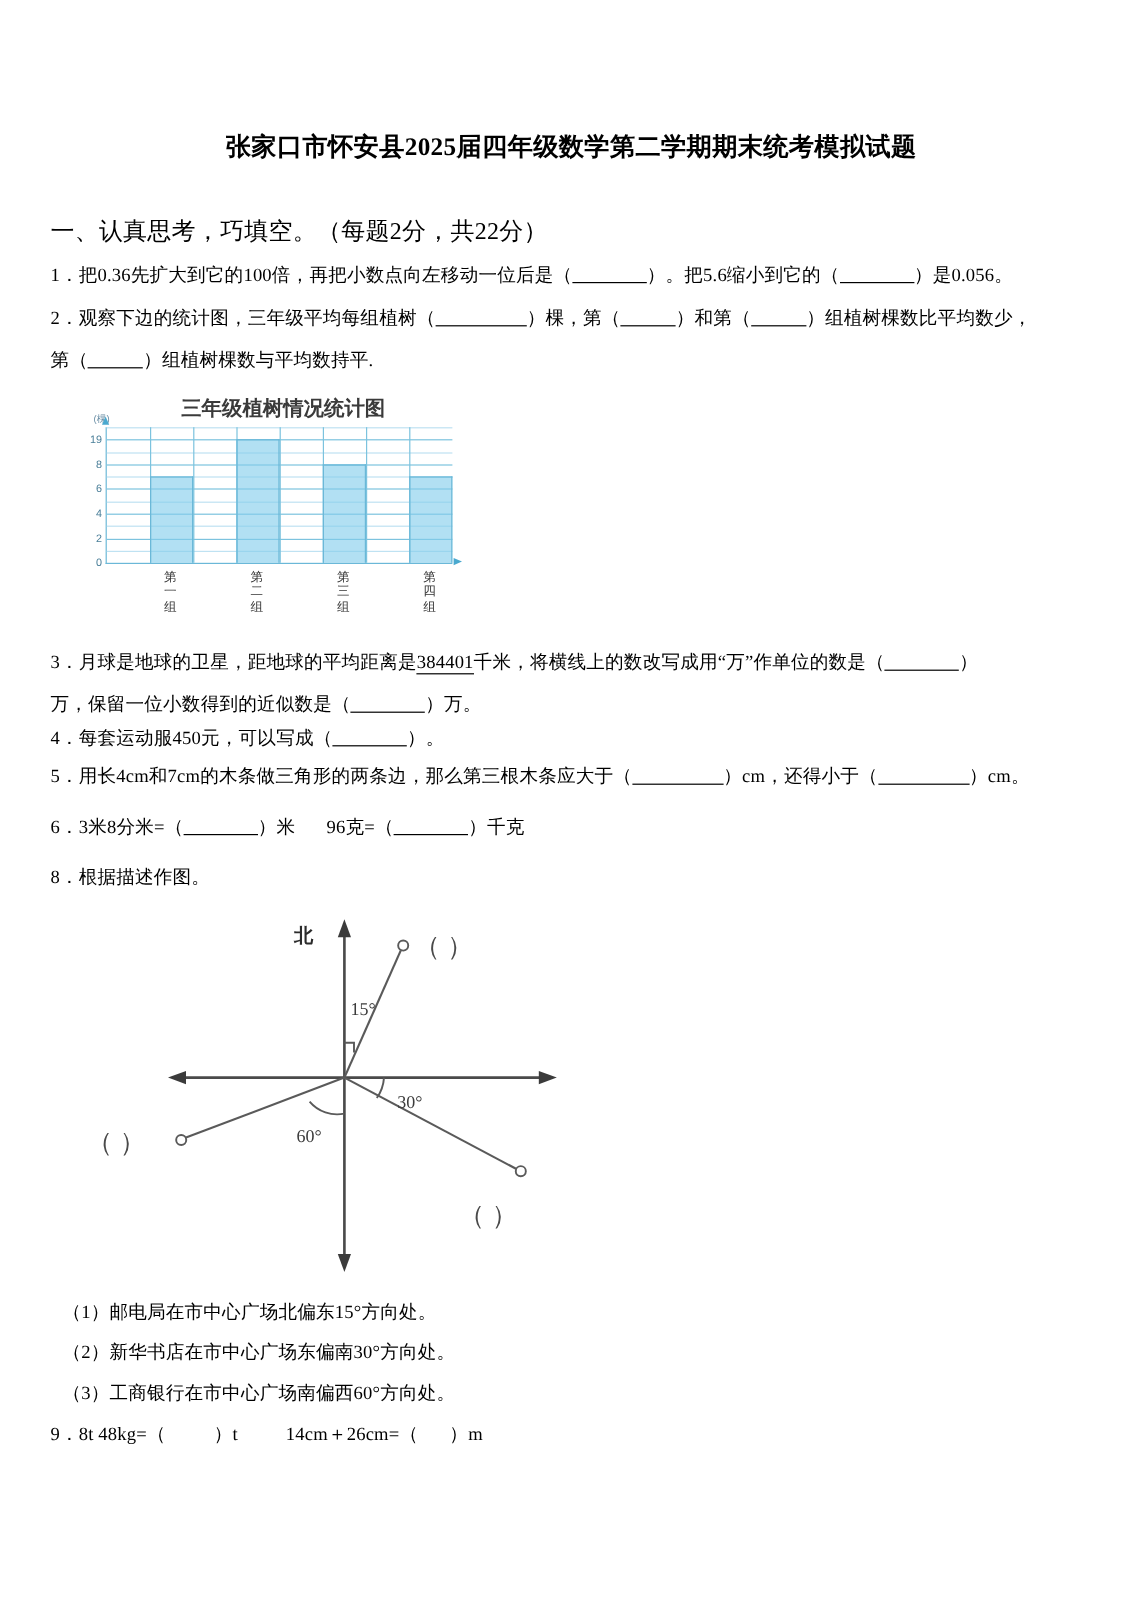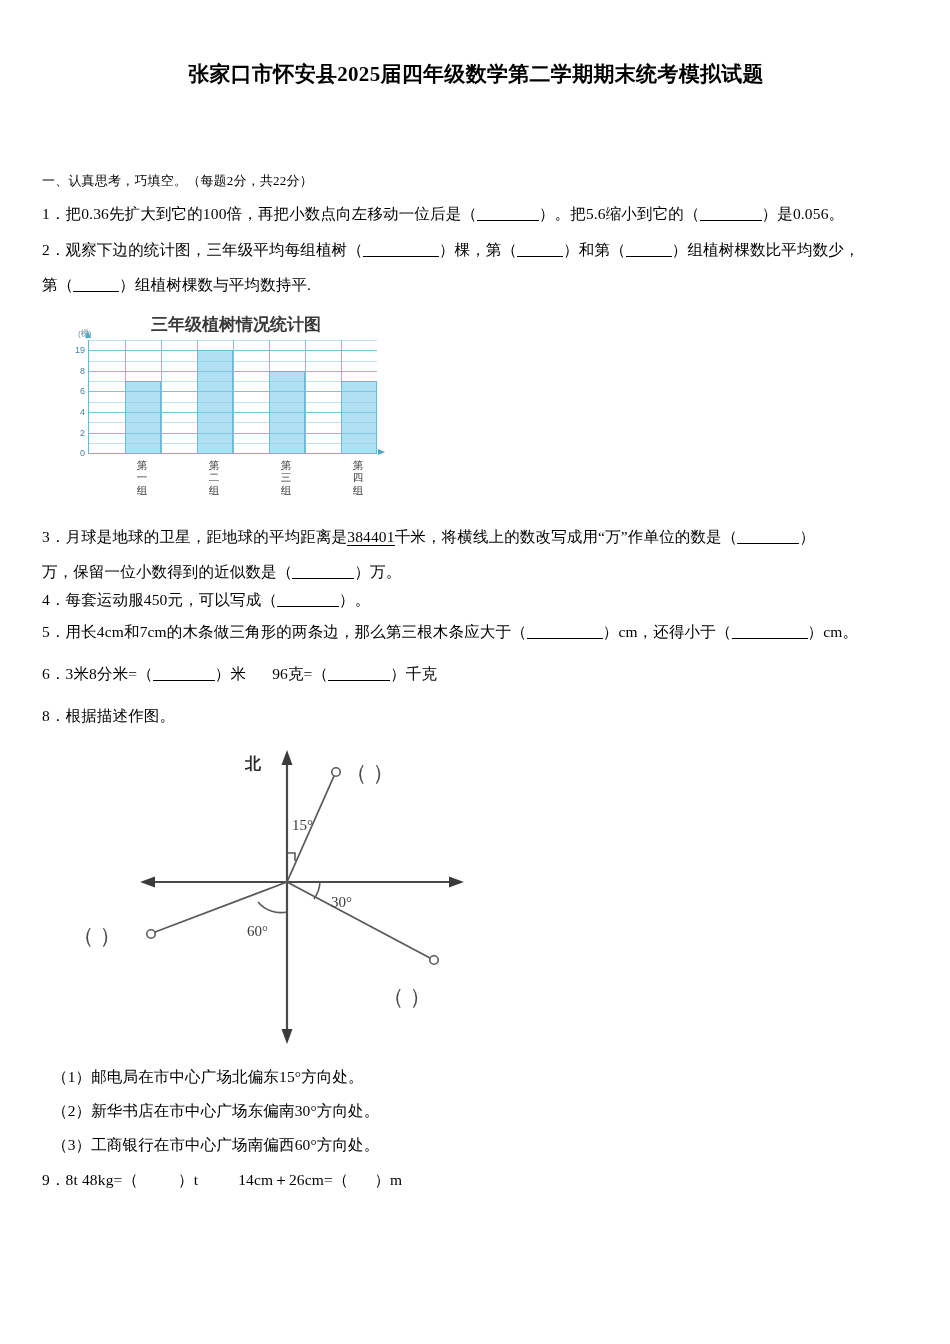--- a/index.html
+++ b/index.html
@@ -24,26 +24,26 @@
     left: 42px;
     top: 0;
     width: 868px;
   }
   .paper-title {
     text-align: center;
     font-size: 21px;
     font-weight: bold;
     letter-spacing: 0.3px;
     margin: 0;
-    padding-top: 60px;
+    padding-top: 108px;
     color: #000;
   }
   .section-head {
-    font-size: 13px;
-    margin-top: 84px;
+    font-size: 20px;
+    margin-top: 43px;
     letter-spacing: 0.2px;
   }
   .q {
     font-size: 15.5px;
     margin-top: 12px;
     line-height: 1.55;
     letter-spacing: 0.15px;
   }
   .q.tight { margin-top: 11px; }
   .blank-s { display: inline-block; border-bottom: 1px solid #000; width: 46px; vertical-align: -2px; }

